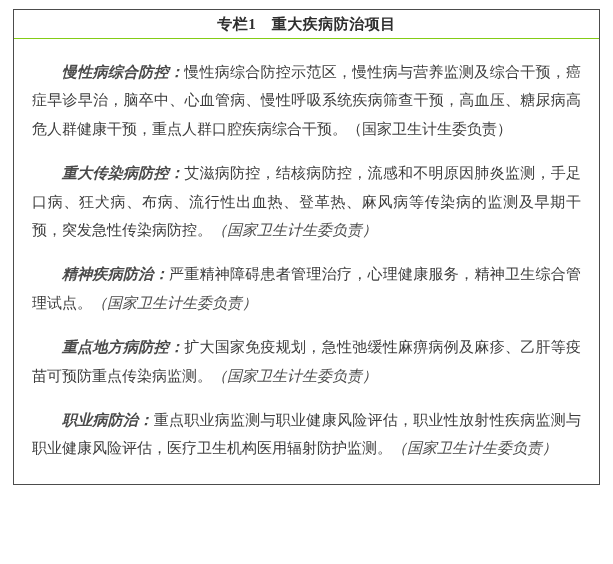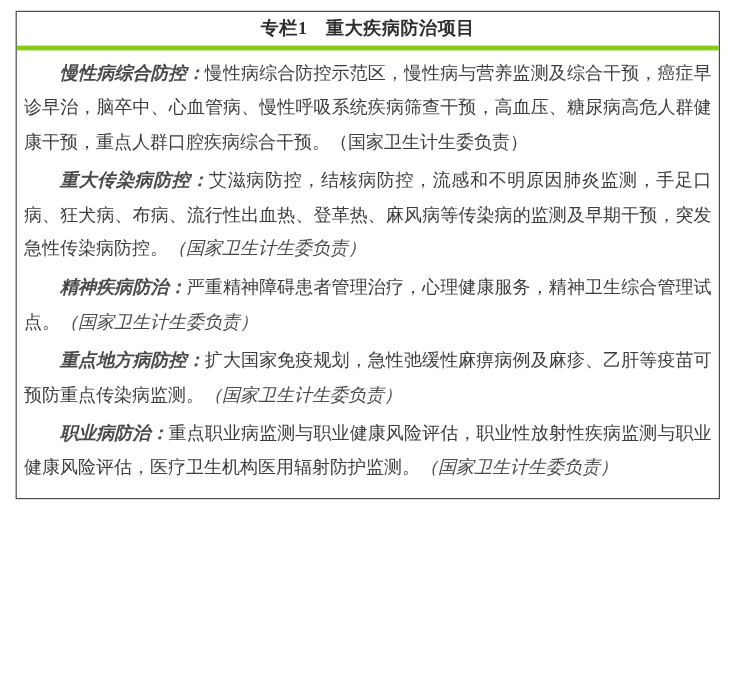--- a/index.html
+++ b/index.html
@@ -26,35 +26,34 @@
     background: #ffffff;
     box-sizing: content-box;
   }
   .panel-title {
     height: 28px;
     line-height: 28px;
     text-align: center;
     font-weight: bold;
     font-size: 15px;
     color: #2e2e2e;
-    border-bottom: 4px solid #84cc16;
+    border-bottom: 1px solid #84cc16;
     letter-spacing: 0.5px;
   }
   .panel-body {
     padding: 3px 2px 5px 2px;
   }
   .para {
-    margin: 4px;
+    margin: 16px;
     text-indent: 2em;
     text-align: justify;
     font-size: 15px;
     line-height: 28.4px;
     color: #3d3d3d;
     word-break: break-all;
-    font-family: Liberation Mono, monospace;
   }
   .lead {
     font-weight: bold;
     font-style: italic;  
     color: #4a4a4a;
   }
   .attr-kai {
     font-style: italic;  
     color: #4a4a4a;
   }

